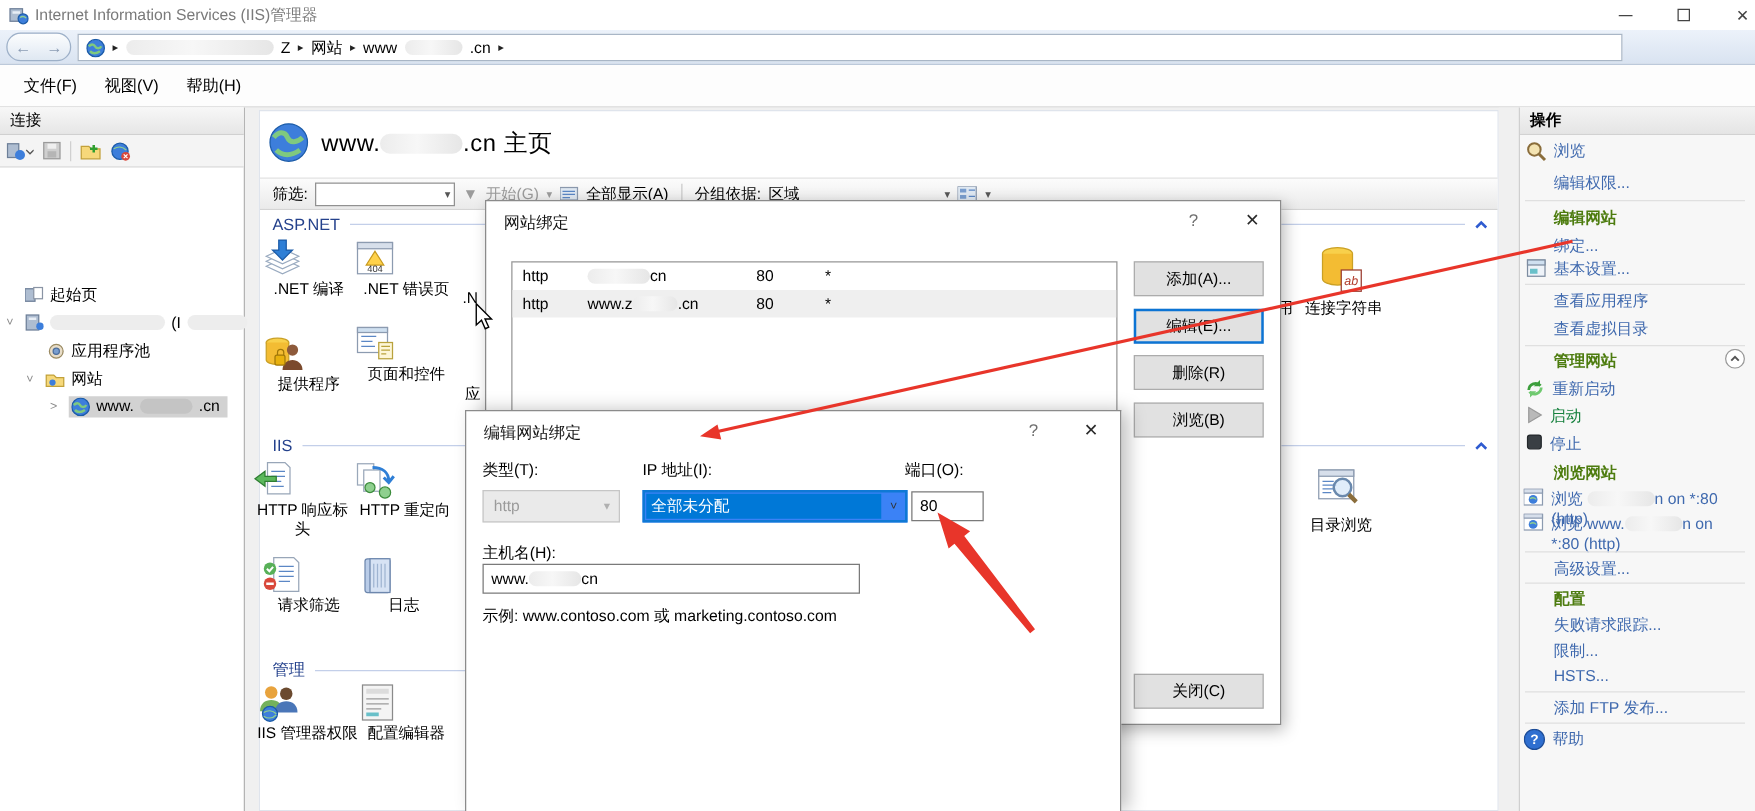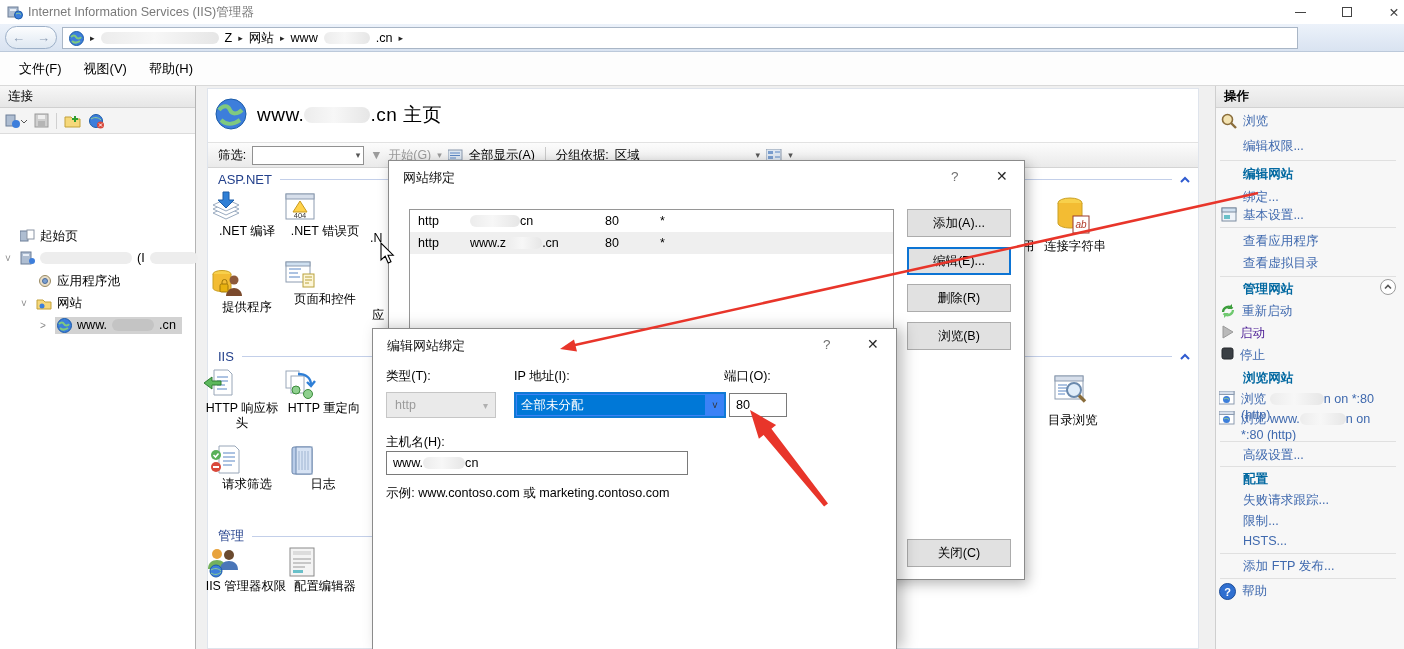--- a/index.html
+++ b/index.html
@@ -41,22 +41,22 @@
 .grp{position:absolute;left:218px;width:972px;display:flex;align-items:center;gap:8px;}
 .grp-label{color:#24418c;font-size:13px;white-space:nowrap;}
 .grp-line{flex:1;height:1px;background:#c3cfe9;}
 .feat{position:absolute;text-align:center;font-size:12.4px;line-height:15px;}
 .fic{margin:0 auto 4px;width:34px;height:34px;}
 
 .rightpanel{left:1215px;top:86px;width:189px;height:563px;background:#f7f7f7;border-left:1px solid #cfcfcf;}
 .act-header{height:22px;background:linear-gradient(#f3f3f3,#e5e5e5);border-bottom:1px solid #d2d2d2;font-weight:bold;padding-left:8px;line-height:21px;}
 .aitem{position:absolute;display:flex;align-items:flex-start;gap:6px;font-size:12.6px;line-height:16px;}
 .link{color:#3f69ae;}
-.dis{color:#4c1d95;}
-.hdr{font-weight:bold;color:#0369a1;}
+.dis{color:#15803d;}
+.hdr{font-weight:bold;color:#4d7c0f;}
 .sep-r{position:absolute;left:1220px;width:176px;height:1px;background:#e0e0e0;}
 
 .dlg{position:absolute;background:#fff;border:1px solid #8b8b8b;box-shadow:3px 4px 12px rgba(0,0,0,.28);}
 .dlg-title{position:absolute;left:14px;top:8px;font-size:13px;color:#141414;}
 .dlg-q{position:absolute;top:8px;color:#6e6e6e;font-size:13.5px;}
 .dlg-x{position:absolute;top:7px;color:#2a2a2a;font-size:14px;}
 .tbl{position:absolute;left:20px;top:48px;width:485px;height:312px;border:1px solid #969696;background:#fff;}
 .tbl-h,.tbl-r{display:grid;grid-template-columns:52px 135px 55px 85px 112px 1fr;}
 .tbl-h{height:25px;line-height:24px;border-bottom:1px solid #d2d2d2;}
 .tbl-h>div{padding-left:8px;border-right:1px solid #e6e6e6;}

